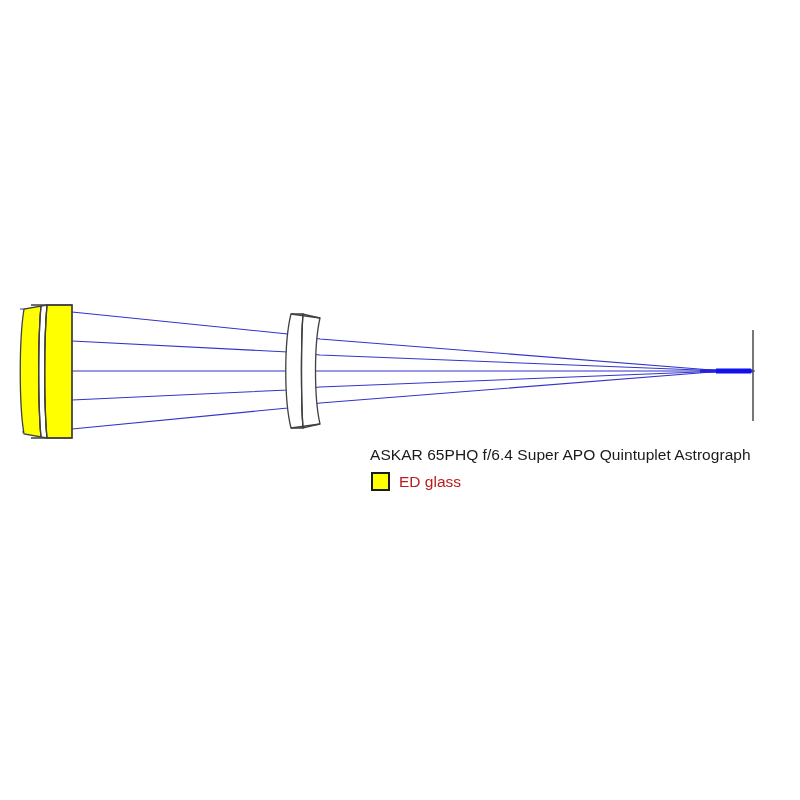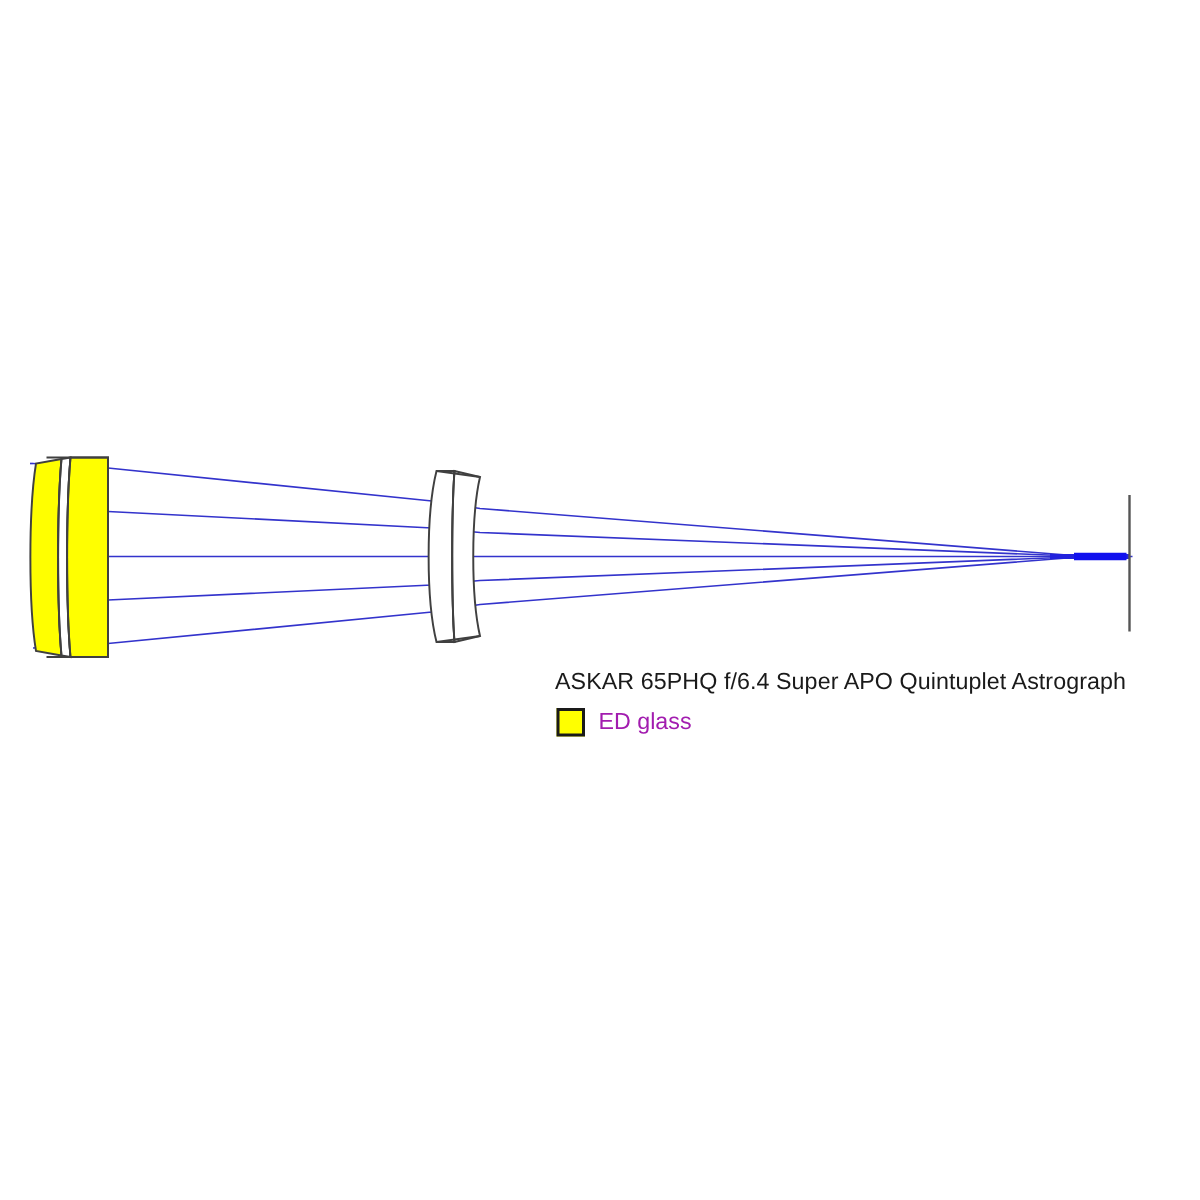--- a/index.html
+++ b/index.html
@@ -148,18 +148,18 @@
     <line x1="753" y1="330" x2="753" y2="421" stroke="#555555" stroke-width="1.6"></line>
 
   </svg>
 
   <div class="caption-layer">
 
     <div class="caption-title" style="color: rgb(26, 26, 26);">ASKAR 65PHQ f/6.4 Super APO Quintuplet Astrograph</div>
 
     <div class="legend-row">
       <span class="legend-swatch" style="background: rgb(255, 255, 0);"></span>
-      <span class="legend-label" style="color: #a21caf;">ED glass</span>
+      <span class="legend-label" style="color: #b91c1c;">ED glass</span>
     </div>
 
   </div>
 
 </div>
 
 </body></html>

